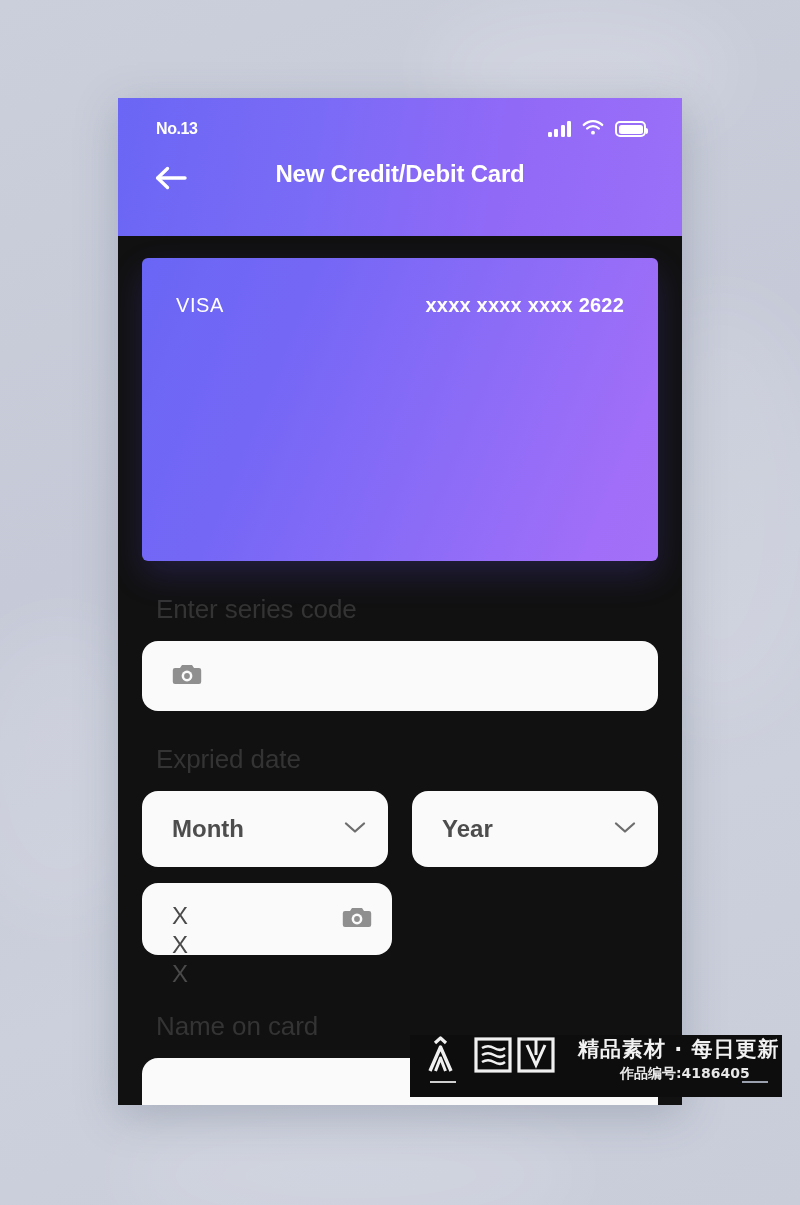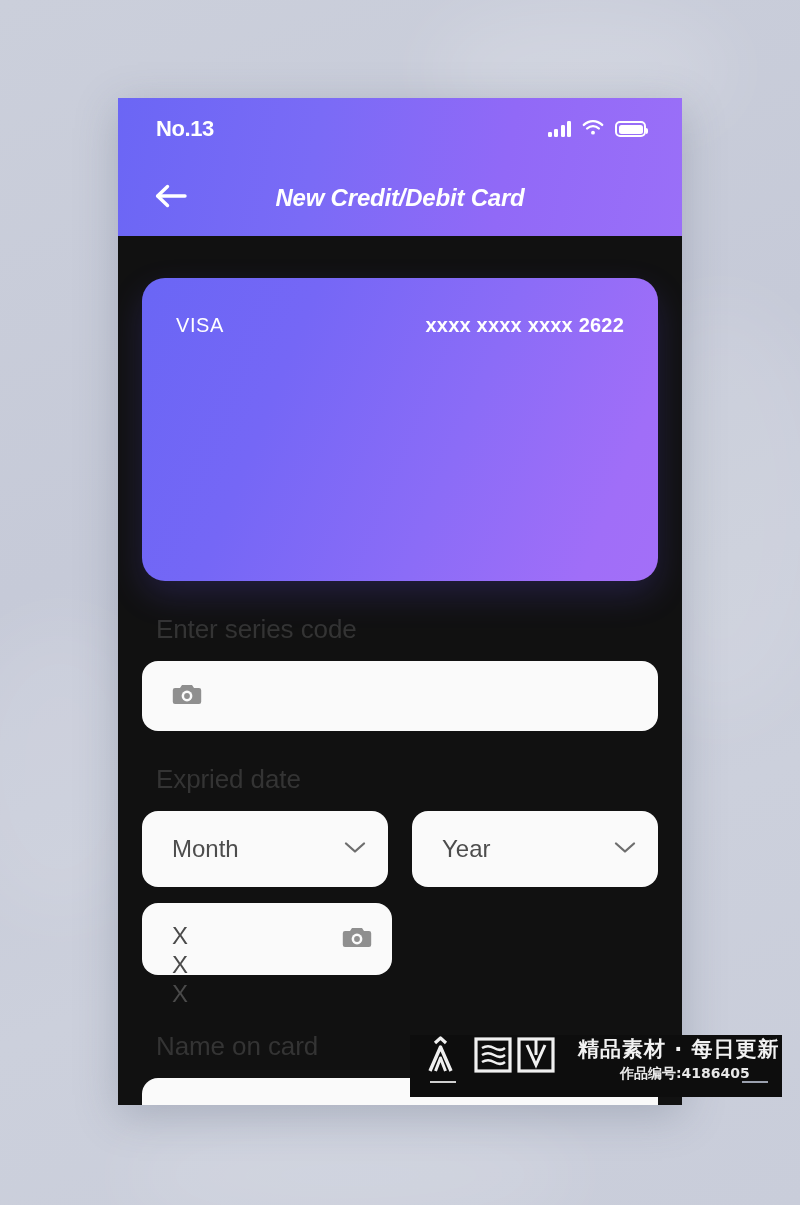--- a/index.html
+++ b/index.html
@@ -53,21 +53,21 @@
   .status-bar {
     height: 62px;
     display: flex;
     align-items: center;
     justify-content: space-between;
     padding: 0 36px 0 38px;
   }
 
   .status-label {
     color: #ffffff;
-    font-size: 22px;
+    font-size: 16px;
     font-weight: 700;
     letter-spacing: -0.4px;
   }
 
   .status-icons {
     display: flex;
     align-items: center;
     gap: 11px;
   }
 
@@ -98,24 +98,23 @@
   }
   .battery i {
     display:block; margin: 1.5px; width: calc(100% - 3px); height: calc(100% - 3px);
     background:#ffffff; border-radius: 2.5px;
   }
 
   
   .nav-row {
     height: 76px;
     display: flex;
-    align-items: center;
+    align-items: flex-start;
     position: relative;
     padding: 0 30px;
-    font-style: italic;
   }
   .back-btn {
     width: 46px; height: 40px;
     display: flex; align-items: center; justify-content: center;
     cursor: pointer;
     z-index: 2;
   }
   .nav-title {
     position: absolute;
     left: 0; right: 0;
@@ -130,28 +129,27 @@
   .screen-body {
     padding: 22px 24px 0 24px;
     background: #111111;
     position: relative;
     height: calc(100% - 138px);
   }
 
   
   .credit-card {
     height: 303px;
-    border-radius: 23px;
+    border-radius: 6px;
     background: linear-gradient(112deg, #6a66f5 0%, #7567f6 28%, #8b6cf7 60%, #a06ef8 88%, #a36ff8 100%);
     padding: 36px 34px 32px 34px;
     display: flex;
     flex-direction: column;
     position: relative;
     box-shadow: 0 14px 34px rgba(100, 80, 240, 0.20);
-    margin-top: 20px;
   }
 
   .card-top {
     display: flex;
     align-items: flex-start;
     justify-content: space-between;
   }
   .card-brand {
     color: #ffffff;
     font-size: 20px;
@@ -219,21 +217,21 @@
     border-radius: 16px;
     display: flex;
     align-items: center;
     justify-content: space-between;
     padding: 0 22px 0 30px;
     cursor: pointer;
   }
   .select-text {
     color: #4d4d4d;
     font-size: 24px;
-    font-weight: 400;
+    font-weight: 700;
   }
 
   
   .cvv-wrap {
     margin-top: 16px;
     width: 250px;
     position: relative;
   }
   .cvv-box {
     height: 72px;

